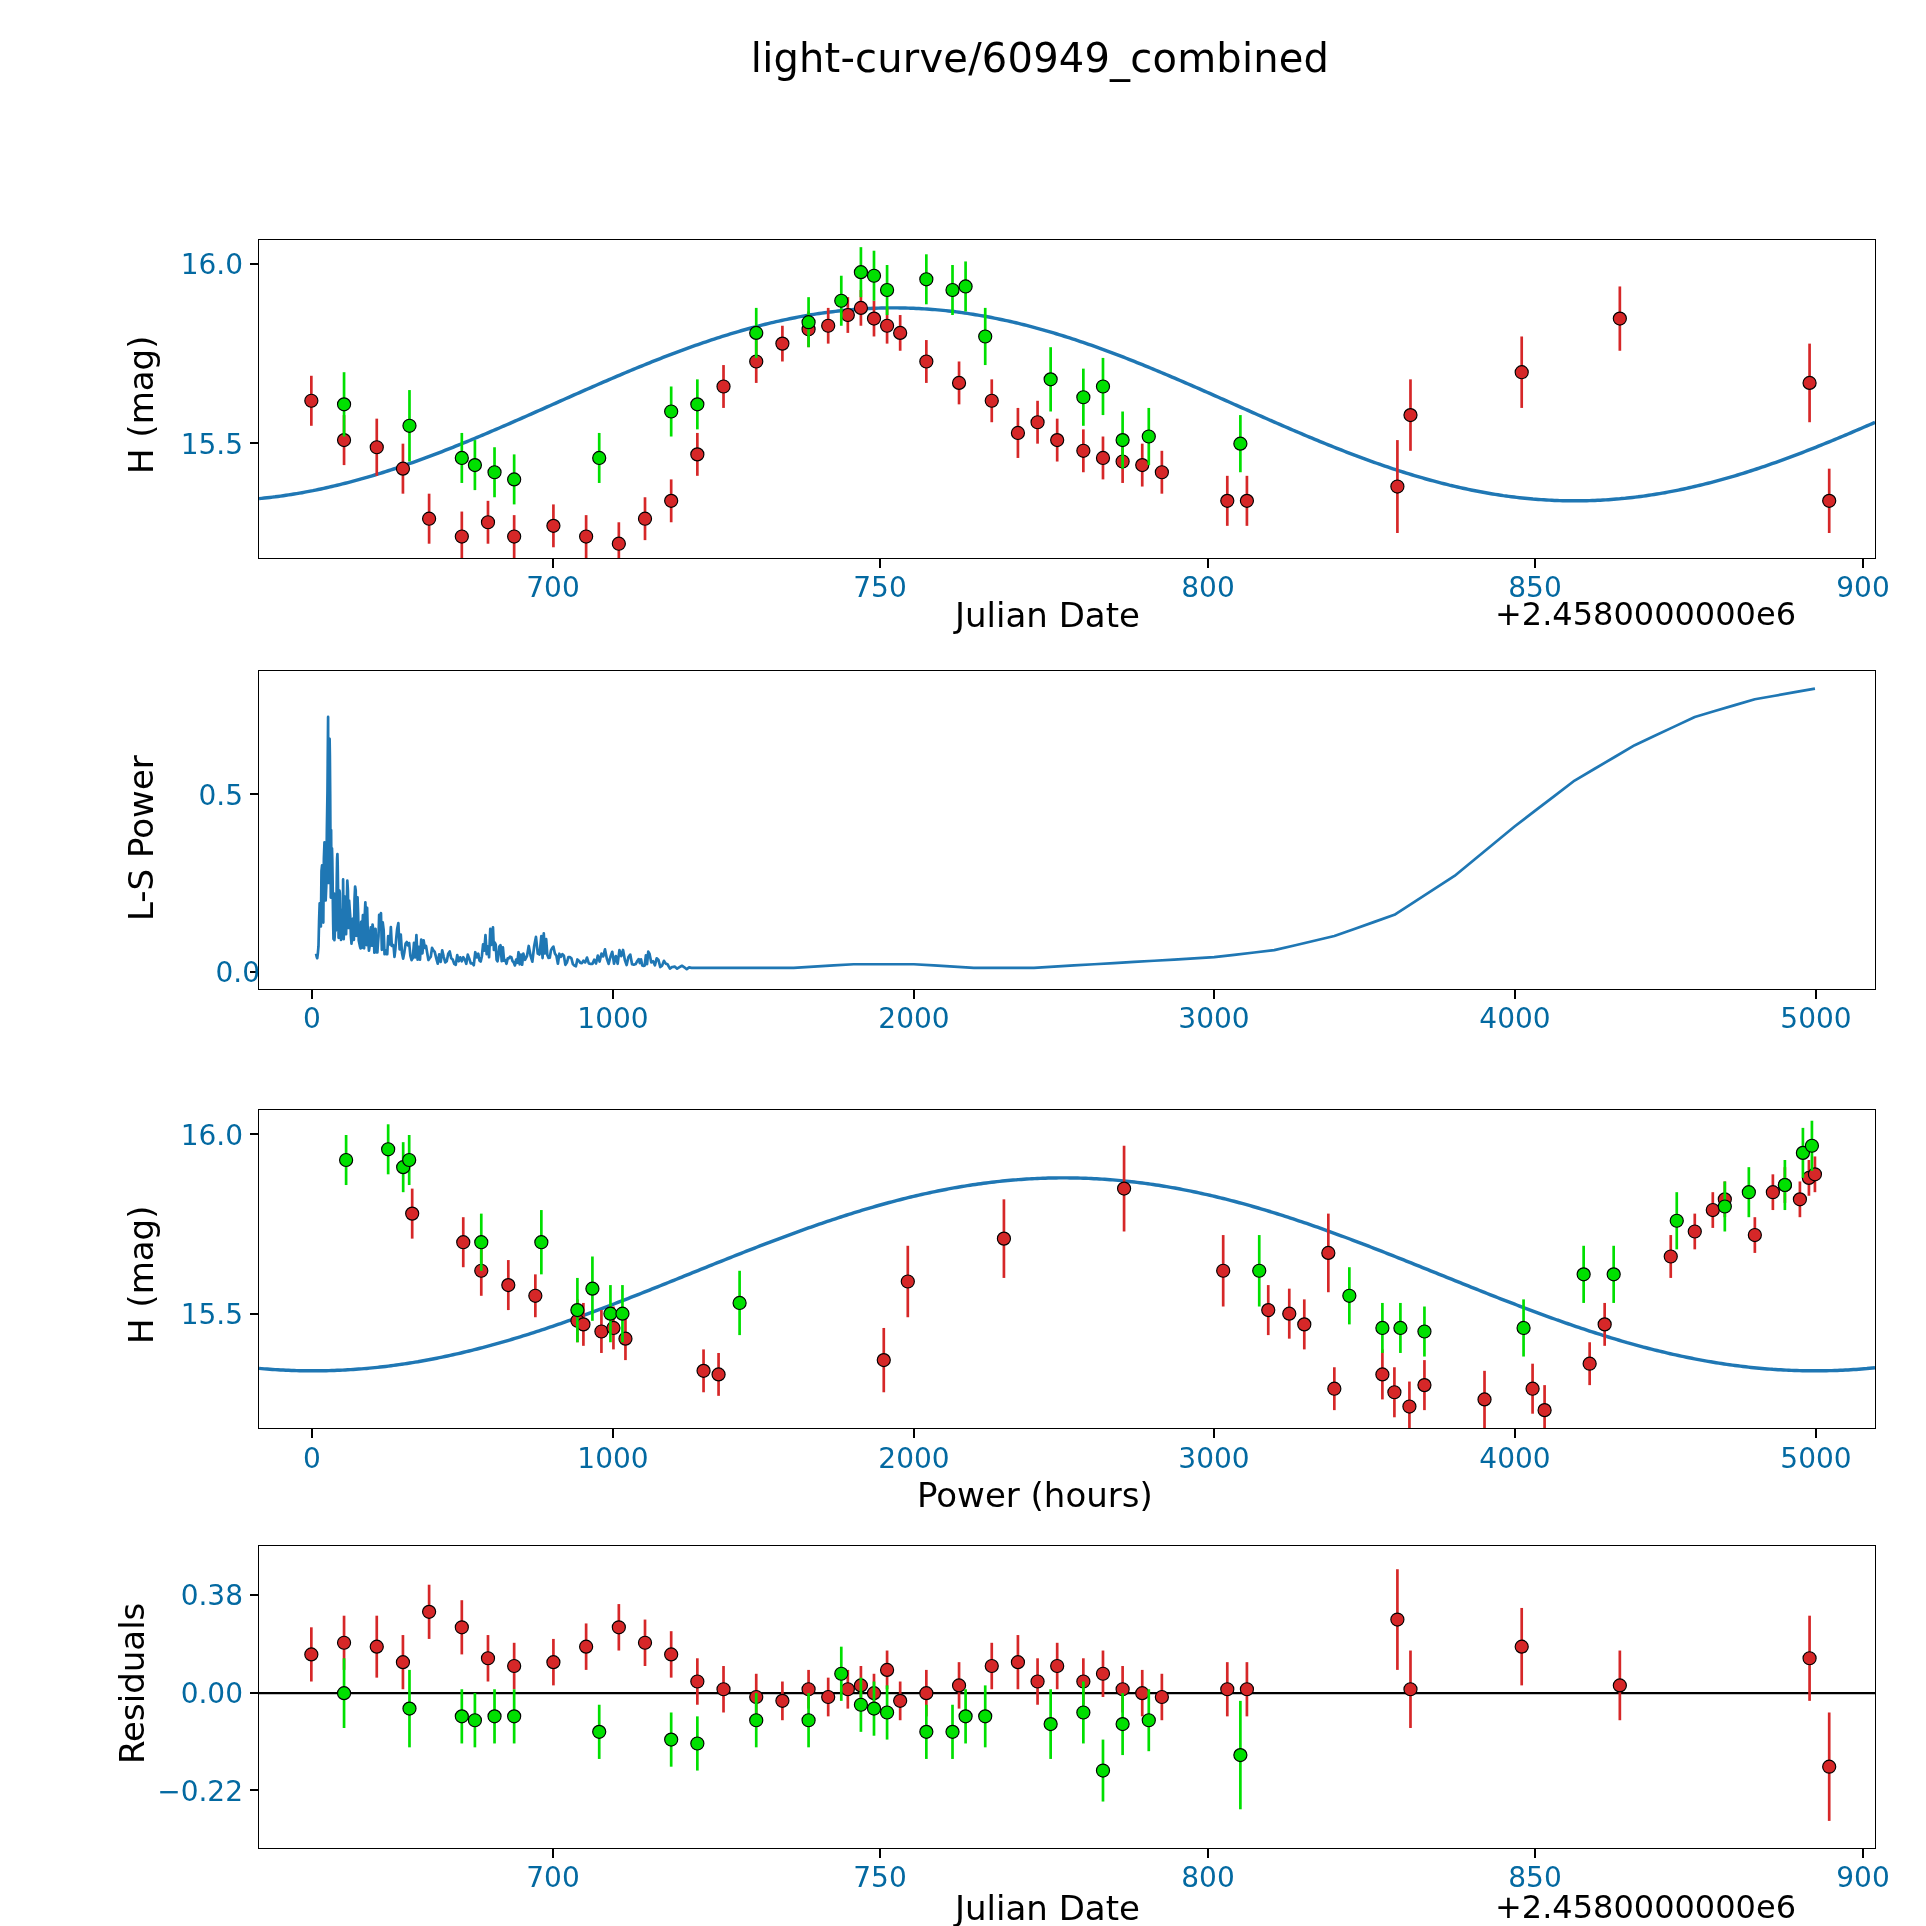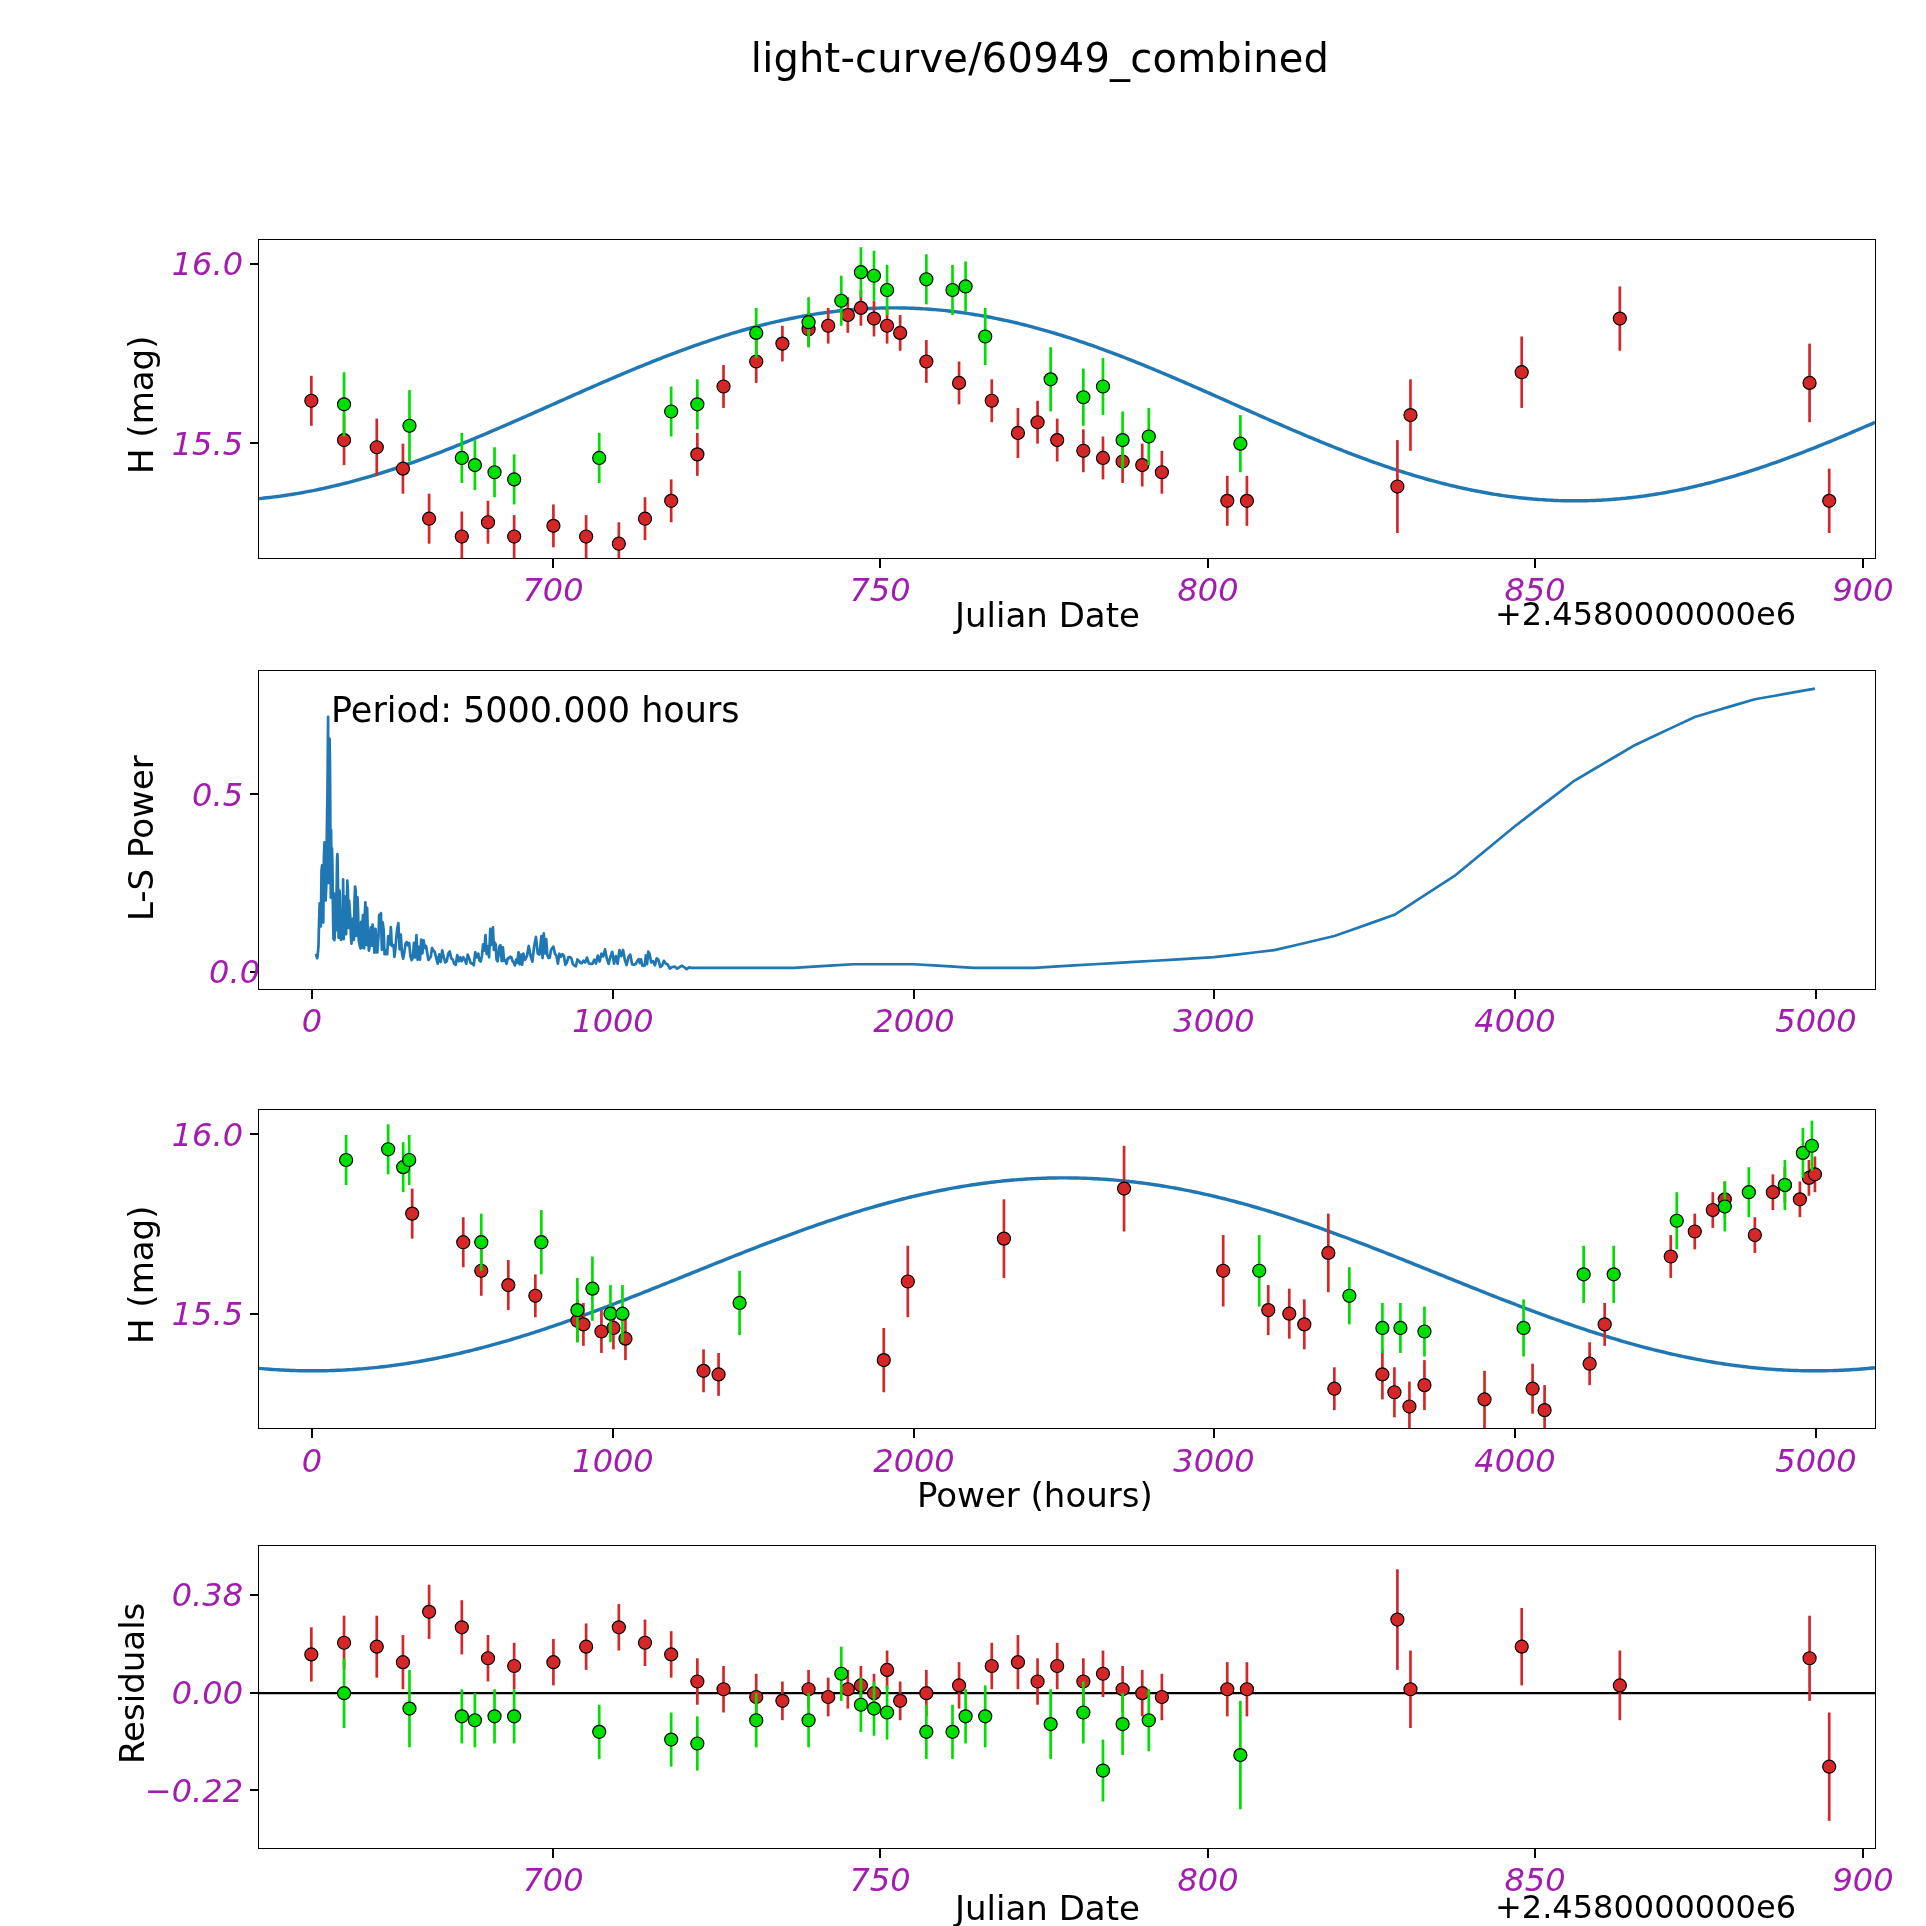--- a/index.html
+++ b/index.html
@@ -42,24 +42,23 @@
     height: 100%;
   }
   .axis-label {
     position: absolute;
     font-size: 34px;
     color: #000;
     white-space: nowrap;
   }
   .tick-label {
     position: absolute;
-    font-size: 32px;
-    color: #a21caf;
+    font-size: 28px;
+    color: #0369a1;
     white-space: nowrap;
-    font-style: italic;
   }
   .ylabel {
     position: absolute;
     font-size: 34px;
     color: #000;
     white-space: nowrap;
     transform-origin: 0 0;
     transform: rotate(-90deg);
   }
   .offset-label {
@@ -233,21 +232,20 @@
   </div>
   <div class="ylabel" style="left:121px; top:474px;">H (mag)</div>
   <div class="axis-label" style="left:955px; top:595px;">Julian Date</div>
   <div class="offset-label" style="left:1495px; top:595px;">+2.4580000000e6</div>
 
   <div class="panel" id="panel2" style="left:258px; top:670px; width:1618px; height:320px;">
     <svg id="svg2" viewBox="0 0 4200 830" preserveAspectRatio="none">
         <polyline points="148.3,737.8 149.9,745.6 151.4,749.5 153.0,737.0 154.6,718.3 156.1,654.8 157.7,606.4 159.3,631.1 160.8,666.7 162.4,522.0 163.9,507.2 165.5,508.0 167.1,656.6 168.6,490.2 170.2,447.2 171.7,522.4 173.3,599.0 174.9,560.1 176.4,414.4 178.0,311.8 179.6,119.9 180.3,553.2 181.1,406.7 181.9,279.4 182.7,197.5 183.5,177.1 184.2,221.0 185.0,319.0 185.8,450.7 186.6,591.3 187.4,415.0 188.1,511.5 188.9,467.1 189.7,462.6 190.5,492.4 191.3,544.9 192.0,605.9 192.8,661.9 193.6,699.3 194.4,688.2 195.2,581.0 195.9,702.5 196.7,694.0 197.5,670.5 198.3,655.1 199.1,655.9 199.9,677.2 200.6,662.2 201.4,600.8 202.2,536.6 203.0,488.8 203.8,478.0 204.5,504.5 205.3,558.9 206.1,631.6 206.9,696.5 207.7,635.0 208.4,591.9 209.2,573.1 210.0,579.5 210.8,617.9 211.6,627.9 212.3,662.3 213.1,701.8 213.9,693.1 214.7,662.9 215.5,648.4 216.2,650.2 217.0,664.6 217.8,684.3 218.6,544.1 220.1,700.1 221.7,645.0 223.3,589.0 224.8,597.4 226.4,687.1 228.0,615.5 229.5,547.3 231.1,573.0 232.6,670.6 234.2,599.4 235.8,621.8 237.3,643.1 238.9,693.5 240.4,711.9 242.0,689.7 243.6,646.7 245.1,646.1 246.7,701.7 248.3,593.7 249.8,562.6 251.4,572.7 252.9,691.2 254.5,627.2 256.1,590.6 257.6,631.9 259.2,703.1 260.7,710.5 262.3,718.6 263.9,724.3 265.4,654.8 267.0,723.0 268.6,669.2 270.1,637.0 271.7,662.6 273.2,723.8 274.8,638.2 276.4,603.5 277.9,639.7 279.5,715.4 281.0,617.9 282.6,675.7 284.2,709.3 285.7,730.1 287.3,720.0 288.8,685.2 290.4,669.2 292.0,699.9 293.5,716.8 295.1,661.8 296.7,673.2 298.2,686.0 299.8,735.2 301.3,681.8 302.9,672.8 304.5,702.3 306.0,734.7 307.6,734.6 309.1,711.8 310.7,691.2 312.3,636.3 314.6,660.9 317.0,631.9 319.3,727.7 321.6,656.0 324.0,676.7 326.3,739.2 328.7,729.2 331.0,739.0 333.3,739.2 335.7,691.7 338.0,708.0 340.4,713.5 342.7,668.5 345.1,717.6 347.4,714.5 349.7,717.0 352.1,746.3 354.4,726.6 356.8,695.7 359.1,673.2 362.2,658.1 365.4,726.4 368.5,688.3 371.6,736.1 374.7,750.7 377.8,733.8 381.0,711.5 384.1,707.4 387.2,716.2 390.3,710.1 393.5,743.5 396.6,754.6 399.7,749.3 402.8,709.4 405.9,747.8 409.1,689.5 412.2,753.2 415.3,719.8 418.4,753.4 421.6,700.9 424.7,736.9 427.8,702.7 430.9,722.5 434.1,717.5 437.2,736.1 440.3,754.4 443.4,749.9 446.5,745.7 449.7,722.7 452.8,728.6 456.7,733.2 460.6,749.5 464.5,763.9 468.4,739.5 472.3,759.3 476.2,728.9 480.1,746.1 484.0,760.8 487.9,757.7 491.8,737.8 495.7,732.0 499.6,749.7 503.5,753.0 507.4,764.6 511.3,766.8 515.2,741.5 519.1,757.6 523.0,747.4 527.0,757.6 530.9,747.0 534.8,753.3 538.7,764.3 542.6,740.3 546.5,750.7 550.4,762.9 554.3,762.8 558.2,768.0 562.1,734.0 566.0,747.5 569.9,737.8 573.0,755.6 576.1,758.6 579.3,744.4 582.4,713.7 585.5,729.9 588.6,689.0 591.7,738.9 594.9,719.0 598.0,747.2 601.1,673.2 603.5,714.9 605.8,703.2 608.1,668.9 610.5,728.2 612.8,708.6 615.2,713.8 617.5,753.7 619.9,757.8 622.2,743.4 624.5,719.3 627.7,715.6 630.8,757.3 633.9,721.2 637.0,756.3 640.1,754.9 643.3,764.2 646.4,750.0 649.5,750.0 652.6,745.5 655.8,747.0 658.9,757.1 662.0,760.7 665.1,768.6 668.3,753.3 671.4,761.5 674.5,734.0 677.6,765.5 680.7,740.2 683.9,766.7 687.0,737.8 691.7,753.7 696.4,744.4 701.0,717.7 705.7,742.7 710.4,758.8 715.1,718.5 719.8,694.0 724.5,737.6 729.1,739.9 733.8,691.7 737.0,749.2 740.1,685.0 743.2,737.3 746.3,699.5 749.4,741.0 752.6,748.9 755.7,748.4 758.8,729.1 761.9,723.0 765.1,719.3 769.0,737.5 772.9,743.2 776.8,764.0 780.7,737.9 784.6,746.2 788.5,739.1 792.4,743.2 796.3,766.9 800.2,760.9 804.1,747.0 808.0,746.9 811.9,749.7 815.8,765.1 819.7,769.0 823.6,770.7 827.5,752.9 831.4,756.1 835.3,761.8 839.2,762.5 843.1,756.2 847.8,760.6 852.5,747.9 857.2,763.1 861.9,764.6 866.5,764.8 871.2,753.4 875.9,763.6 880.6,742.7 885.3,758.3 890.0,737.8 894.6,745.0 899.3,726.7 904.0,750.4 908.7,764.4 913.4,745.9 918.1,732.8 922.8,764.1 927.4,743.9 932.1,764.2 936.8,728.6 941.5,744.2 946.2,728.2 950.9,754.2 955.5,767.5 960.2,746.6 964.9,740.2 969.6,765.2 974.3,766.5 979.0,764.9 983.6,756.2 986.8,752.1 989.9,762.2 993.0,752.7 996.1,768.8 999.3,769.5 1002.4,769.2 1005.5,742.1 1008.6,765.2 1011.7,732.6 1014.9,737.8 1019.6,760.8 1024.2,757.6 1028.9,768.2 1033.6,749.9 1038.3,754.5 1043.0,772.7 1047.7,769.0 1052.3,756.5 1057.0,763.8 1061.7,765.4 1068.0,776.6 1074.2,772.5 1080.4,771.5 1086.7,776.9 1092.9,772.9 1099.2,769.3 1105.4,773.3 1111.7,778.3 1117.9,773.7 1124.2,774.7 1160.6,774.7 1197.0,774.7 1233.5,774.7 1285.5,774.7 1337.5,774.7 1389.6,774.7 1441.6,771.6 1493.7,768.5 1545.7,765.4 1597.8,765.4 1649.8,765.4 1701.9,765.4 1753.9,768.5 1805.9,771.6 1858.0,774.7 1910.0,774.7 1962.1,774.7 2014.1,774.7 2066.2,771.6 2118.2,768.5 2170.3,765.4 2222.3,762.4 2274.3,759.3 2326.4,756.2 2378.4,753.1 2430.5,750.1 2482.5,747.0 2534.6,740.9 2586.6,734.7 2638.7,728.6 2690.7,716.3 2742.8,704.0 2794.8,691.7 2846.8,673.2 2898.9,654.8 2950.9,636.3 3003.0,602.5 3055.0,568.7 3107.1,534.9 3159.1,491.9 3211.2,448.8 3263.2,405.8 3315.2,365.8 3367.3,325.9 3419.3,285.9 3471.4,255.1 3523.4,224.4 3575.5,193.7 3627.5,169.1 3679.6,144.5 3731.6,119.9 3783.6,104.5 3835.7,89.1 3887.7,73.8 3939.8,64.6 3991.8,55.3 4043.9,46.1" fill="none" stroke="#1f77b4" stroke-width="7" stroke-linejoin="round"></polyline>
       </svg>
   </div>
-  <div class="annot" style="left:331px; top:690px;">Period: 5000.000 hours</div>
   <div class="ylabel" style="left:121px; top:921px;">L-S Power</div>
 
   <div class="panel" id="panel3" style="left:258px; top:1109px; width:1618px; height:320px;">
     <svg id="svg3" viewBox="0 0 4200 830" preserveAspectRatio="none">
         <polyline points="0.0,674.4 7.0,675.0 14.0,675.6 21.0,676.1 28.0,676.7 35.0,677.2 42.0,677.6 49.0,678.1 56.0,678.5 63.0,678.8 70.0,679.2 77.0,679.5 84.0,679.7 91.0,680.0 98.0,680.2 105.0,680.4 112.0,680.5 119.0,680.6 126.0,680.7 133.0,680.8 140.0,680.8 147.0,680.8 154.0,680.7 161.0,680.6 168.0,680.5 175.0,680.4 182.0,680.2 189.0,680.0 196.0,679.8 203.0,679.5 210.0,679.2 217.0,678.9 224.0,678.5 231.0,678.1 238.0,677.7 245.0,677.2 252.0,676.7 259.0,676.2 266.0,675.7 273.0,675.1 280.0,674.5 287.0,673.8 294.0,673.1 301.0,672.4 308.0,671.7 315.0,670.9 322.0,670.1 329.0,669.3 336.0,668.4 343.0,667.5 350.0,666.6 357.0,665.7 364.0,664.7 371.0,663.7 378.0,662.6 385.0,661.5 392.0,660.4 399.0,659.3 406.0,658.1 413.0,657.0 420.0,655.7 427.0,654.5 434.0,653.2 441.0,651.9 448.0,650.6 455.0,649.2 462.0,647.8 469.0,646.4 476.0,645.0 483.0,643.5 490.0,642.0 497.0,640.5 504.0,638.9 511.0,637.3 518.0,635.7 525.0,634.1 532.0,632.4 539.0,630.7 546.0,629.0 553.0,627.3 560.0,625.5 567.0,623.7 574.0,621.9 581.0,620.1 588.0,618.2 595.0,616.4 602.0,614.5 609.0,612.5 616.0,610.6 623.0,608.6 630.0,606.6 637.0,604.6 644.0,602.5 651.0,600.5 658.0,598.4 665.0,596.3 672.0,594.1 679.0,592.0 686.0,589.8 693.0,587.6 700.0,585.4 707.0,583.2 714.0,580.9 721.0,578.6 728.0,576.3 735.0,574.0 742.0,571.7 749.0,569.4 756.0,567.0 763.0,564.6 770.0,562.2 777.0,559.8 784.0,557.4 791.0,554.9 798.0,552.5 805.0,550.0 812.0,547.5 819.0,545.0 826.0,542.4 833.0,539.9 840.0,537.3 847.0,534.8 854.0,532.2 861.0,529.6 868.0,527.0 875.0,524.4 882.0,521.7 889.0,519.1 896.0,516.4 903.0,513.8 910.0,511.1 917.0,508.4 924.0,505.7 931.0,503.0 938.0,500.3 945.0,497.6 952.0,494.8 959.0,492.1 966.0,489.3 973.0,486.6 980.0,483.8 987.0,481.0 994.0,478.3 1001.0,475.5 1008.0,472.7 1015.0,469.9 1022.0,467.1 1029.0,464.3 1036.0,461.5 1043.0,458.7 1050.0,455.8 1057.0,453.0 1064.0,450.2 1071.0,447.4 1078.0,444.5 1085.0,441.7 1092.0,438.9 1099.0,436.0 1106.0,433.2 1113.0,430.3 1120.0,427.5 1127.0,424.7 1134.0,421.8 1141.0,419.0 1148.0,416.2 1155.0,413.3 1162.0,410.5 1169.0,407.7 1176.0,404.9 1183.0,402.0 1190.0,399.2 1197.0,396.4 1204.0,393.6 1211.0,390.8 1218.0,388.0 1225.0,385.2 1232.0,382.4 1239.0,379.6 1246.0,376.8 1253.0,374.1 1260.0,371.3 1267.0,368.5 1274.0,365.8 1281.0,363.0 1288.0,360.3 1295.0,357.6 1302.0,354.9 1309.0,352.2 1316.0,349.5 1323.0,346.8 1330.0,344.1 1337.0,341.4 1344.0,338.8 1351.0,336.1 1358.0,333.5 1365.0,330.9 1372.0,328.3 1379.0,325.7 1386.0,323.1 1393.0,320.5 1400.0,318.0 1407.0,315.4 1414.0,312.9 1421.0,310.4 1428.0,307.9 1435.0,305.4 1442.0,303.0 1449.0,300.5 1456.0,298.1 1463.0,295.7 1470.0,293.3 1477.0,290.9 1484.0,288.5 1491.0,286.2 1498.0,283.9 1505.0,281.5 1512.0,279.3 1519.0,277.0 1526.0,274.7 1533.0,272.5 1540.0,270.3 1547.0,268.1 1554.0,265.9 1561.0,263.8 1568.0,261.6 1575.0,259.5 1582.0,257.4 1589.0,255.4 1596.0,253.3 1603.0,251.3 1610.0,249.3 1617.0,247.3 1624.0,245.4 1631.0,243.4 1638.0,241.5 1645.0,239.7 1652.0,237.8 1659.0,236.0 1666.0,234.2 1673.0,232.4 1680.0,230.6 1687.0,228.9 1694.0,227.2 1701.0,225.5 1708.0,223.8 1715.0,222.2 1722.0,220.6 1729.0,219.0 1736.0,217.5 1743.0,215.9 1750.0,214.4 1757.0,213.0 1764.0,211.5 1771.0,210.1 1778.0,208.7 1785.0,207.4 1792.0,206.0 1799.0,204.7 1806.0,203.4 1813.0,202.2 1820.0,201.0 1827.0,199.8 1834.0,198.6 1841.0,197.5 1848.0,196.4 1855.0,195.3 1862.0,194.3 1869.0,193.3 1876.0,192.3 1883.0,191.3 1890.0,190.4 1897.0,189.5 1904.0,188.7 1911.0,187.8 1918.0,187.0 1925.0,186.3 1932.0,185.5 1939.0,184.8 1946.0,184.1 1953.0,183.5 1960.0,182.9 1967.0,182.3 1974.0,181.7 1981.0,181.2 1988.0,180.7 1995.0,180.3 2002.0,179.8 2009.0,179.4 2016.0,179.1 2023.0,178.8 2030.0,178.5 2037.0,178.2 2044.0,177.9 2051.0,177.7 2058.0,177.6 2065.0,177.4 2072.0,177.3 2079.0,177.2 2086.0,177.2 2093.0,177.2 2100.0,177.2 2107.0,177.3 2114.0,177.3 2121.0,177.5 2128.0,177.6 2135.0,177.8 2142.0,178.0 2149.0,178.2 2156.0,178.5 2163.0,178.8 2170.0,179.2 2177.0,179.5 2184.0,179.9 2191.0,180.4 2198.0,180.8 2205.0,181.3 2212.0,181.9 2219.0,182.4 2226.0,183.0 2233.0,183.6 2240.0,184.3 2247.0,185.0 2254.0,185.7 2261.0,186.4 2268.0,187.2 2275.0,188.0 2282.0,188.9 2289.0,189.7 2296.0,190.6 2303.0,191.5 2310.0,192.5 2317.0,193.5 2324.0,194.5 2331.0,195.6 2338.0,196.6 2345.0,197.8 2352.0,198.9 2359.0,200.1 2366.0,201.3 2373.0,202.5 2380.0,203.7 2387.0,205.0 2394.0,206.3 2401.0,207.7 2408.0,209.0 2415.0,210.4 2422.0,211.8 2429.0,213.3 2436.0,214.8 2443.0,216.3 2450.0,217.8 2457.0,219.4 2464.0,221.0 2471.0,222.6 2478.0,224.2 2485.0,225.9 2492.0,227.6 2499.0,229.3 2506.0,231.0 2513.0,232.8 2520.0,234.6 2527.0,236.4 2534.0,238.2 2541.0,240.1 2548.0,242.0 2555.0,243.9 2562.0,245.8 2569.0,247.8 2576.0,249.8 2583.0,251.8 2590.0,253.8 2597.0,255.8 2604.0,257.9 2611.0,260.0 2618.0,262.1 2625.0,264.3 2632.0,266.4 2639.0,268.6 2646.0,270.8 2653.0,273.0 2660.0,275.2 2667.0,277.5 2674.0,279.8 2681.0,282.1 2688.0,284.4 2695.0,286.7 2702.0,289.1 2709.0,291.4 2716.0,293.8 2723.0,296.2 2730.0,298.6 2737.0,301.1 2744.0,303.5 2751.0,306.0 2758.0,308.5 2765.0,311.0 2772.0,313.5 2779.0,316.0 2786.0,318.6 2793.0,321.1 2800.0,323.7 2807.0,326.3 2814.0,328.9 2821.0,331.5 2828.0,334.1 2835.0,336.7 2842.0,339.4 2849.0,342.0 2856.0,344.7 2863.0,347.4 2870.0,350.1 2877.0,352.8 2884.0,355.5 2891.0,358.2 2898.0,360.9 2905.0,363.7 2912.0,366.4 2919.0,369.2 2926.0,371.9 2933.0,374.7 2940.0,377.5 2947.0,380.2 2954.0,383.0 2961.0,385.8 2968.0,388.6 2975.0,391.4 2982.0,394.2 2989.0,397.0 2996.0,399.9 3003.0,402.7 3010.0,405.5 3017.0,408.3 3024.0,411.2 3031.0,414.0 3038.0,416.8 3045.0,419.7 3052.0,422.5 3059.0,425.3 3066.0,428.2 3073.0,431.0 3080.0,433.8 3087.0,436.7 3094.0,439.5 3101.0,442.3 3108.0,445.2 3115.0,448.0 3122.0,450.8 3129.0,453.7 3136.0,456.5 3143.0,459.3 3150.0,462.1 3157.0,464.9 3164.0,467.7 3171.0,470.5 3178.0,473.3 3185.0,476.1 3192.0,478.9 3199.0,481.7 3206.0,484.5 3213.0,487.2 3220.0,490.0 3227.0,492.7 3234.0,495.5 3241.0,498.2 3248.0,500.9 3255.0,503.6 3262.0,506.3 3269.0,509.0 3276.0,511.7 3283.0,514.4 3290.0,517.1 3297.0,519.7 3304.0,522.3 3311.0,525.0 3318.0,527.6 3325.0,530.2 3332.0,532.8 3339.0,535.4 3346.0,537.9 3353.0,540.5 3360.0,543.0 3367.0,545.5 3374.0,548.1 3381.0,550.5 3388.0,553.0 3395.0,555.5 3402.0,557.9 3409.0,560.4 3416.0,562.8 3423.0,565.2 3430.0,567.5 3437.0,569.9 3444.0,572.2 3451.0,574.6 3458.0,576.9 3465.0,579.2 3472.0,581.4 3479.0,583.7 3486.0,585.9 3493.0,588.1 3500.0,590.3 3507.0,592.5 3514.0,594.6 3521.0,596.7 3528.0,598.8 3535.0,600.9 3542.0,603.0 3549.0,605.0 3556.0,607.1 3563.0,609.0 3570.0,611.0 3577.0,613.0 3584.0,614.9 3591.0,616.8 3598.0,618.7 3605.0,620.5 3612.0,622.4 3619.0,624.2 3626.0,625.9 3633.0,627.7 3640.0,629.4 3647.0,631.1 3654.0,632.8 3661.0,634.5 3668.0,636.1 3675.0,637.7 3682.0,639.3 3689.0,640.8 3696.0,642.3 3703.0,643.8 3710.0,645.3 3717.0,646.7 3724.0,648.1 3731.0,649.5 3738.0,650.9 3745.0,652.2 3752.0,653.5 3759.0,654.8 3766.0,656.0 3773.0,657.2 3780.0,658.4 3787.0,659.6 3794.0,660.7 3801.0,661.8 3808.0,662.9 3815.0,663.9 3822.0,664.9 3829.0,665.9 3836.0,666.8 3843.0,667.7 3850.0,668.6 3857.0,669.5 3864.0,670.3 3871.0,671.1 3878.0,671.9 3885.0,672.6 3892.0,673.3 3899.0,674.0 3906.0,674.6 3913.0,675.2 3920.0,675.8 3927.0,676.3 3934.0,676.9 3941.0,677.3 3948.0,677.8 3955.0,678.2 3962.0,678.6 3969.0,679.0 3976.0,679.3 3983.0,679.6 3990.0,679.8 3997.0,680.1 4004.0,680.3 4011.0,680.4 4018.0,680.6 4025.0,680.7 4032.0,680.7 4039.0,680.8 4046.0,680.8 4053.0,680.8 4060.0,680.7 4067.0,680.6 4074.0,680.5 4081.0,680.3 4088.0,680.2 4095.0,679.9 4102.0,679.7 4109.0,679.4 4116.0,679.1 4123.0,678.7 4130.0,678.4 4137.0,678.0 4144.0,677.5 4151.0,677.1 4158.0,676.5 4165.0,676.0 4172.0,675.4 4179.0,674.9 4186.0,674.2 4193.0,673.6 4200.0,672.9" fill="none" stroke="#1f77b4" stroke-width="9"></polyline>
         <g>
           <line x1="398.14126394052045" y1="335.7303370786526" x2="398.14126394052045" y2="205.1685393258432" stroke="#d62728" stroke-width="7"></line>
           <line x1="530.8550185873605" y1="410.3370786516863" x2="530.8550185873605" y2="279.7752808988769" stroke="#d62728" stroke-width="7"></line>
           <line x1="577.6951672862454" y1="484.94382022472007" x2="577.6951672862454" y2="354.3820224719106" stroke="#d62728" stroke-width="7"></line>
           <line x1="647.9553903345725" y1="522.247191011236" x2="647.9553903345725" y2="391.68539325842664" stroke="#d62728" stroke-width="7"></line>

